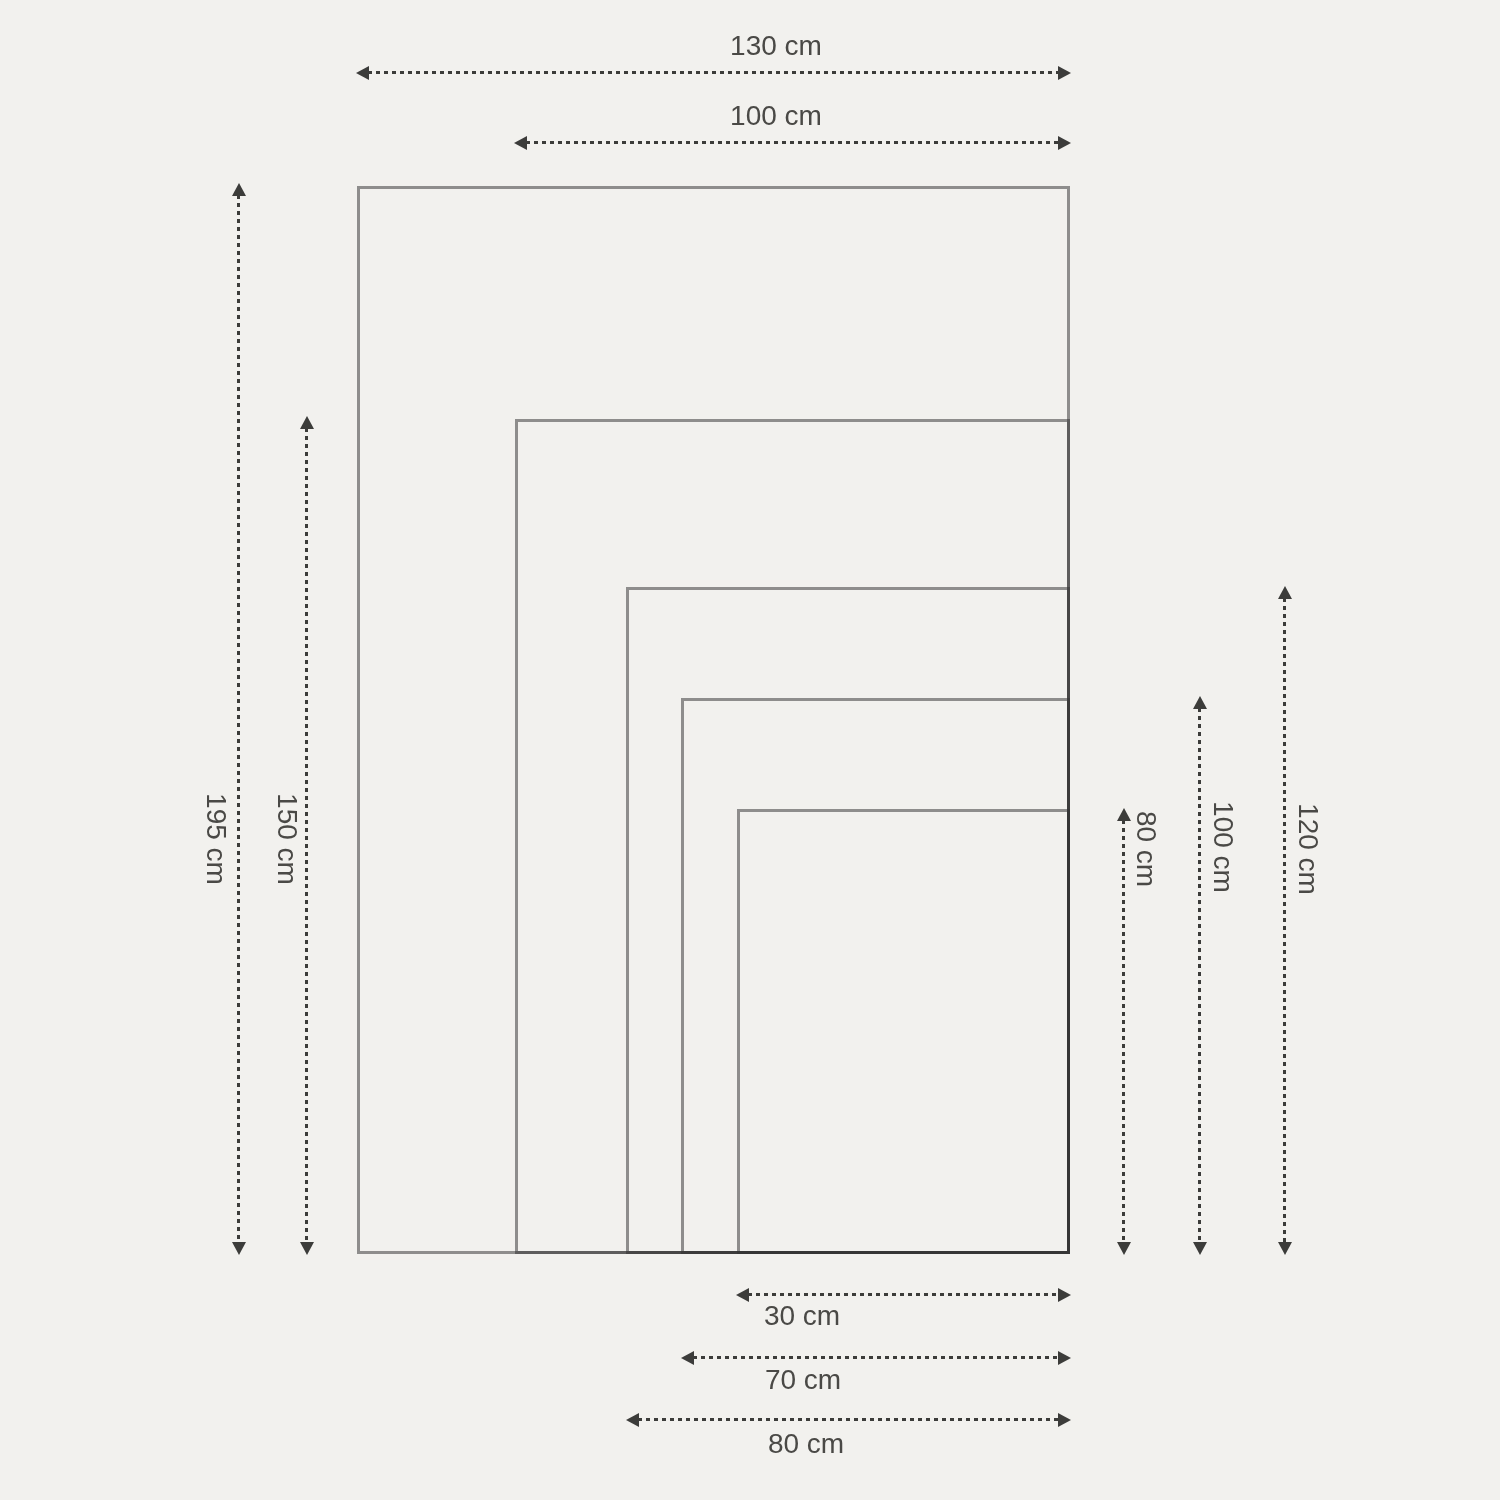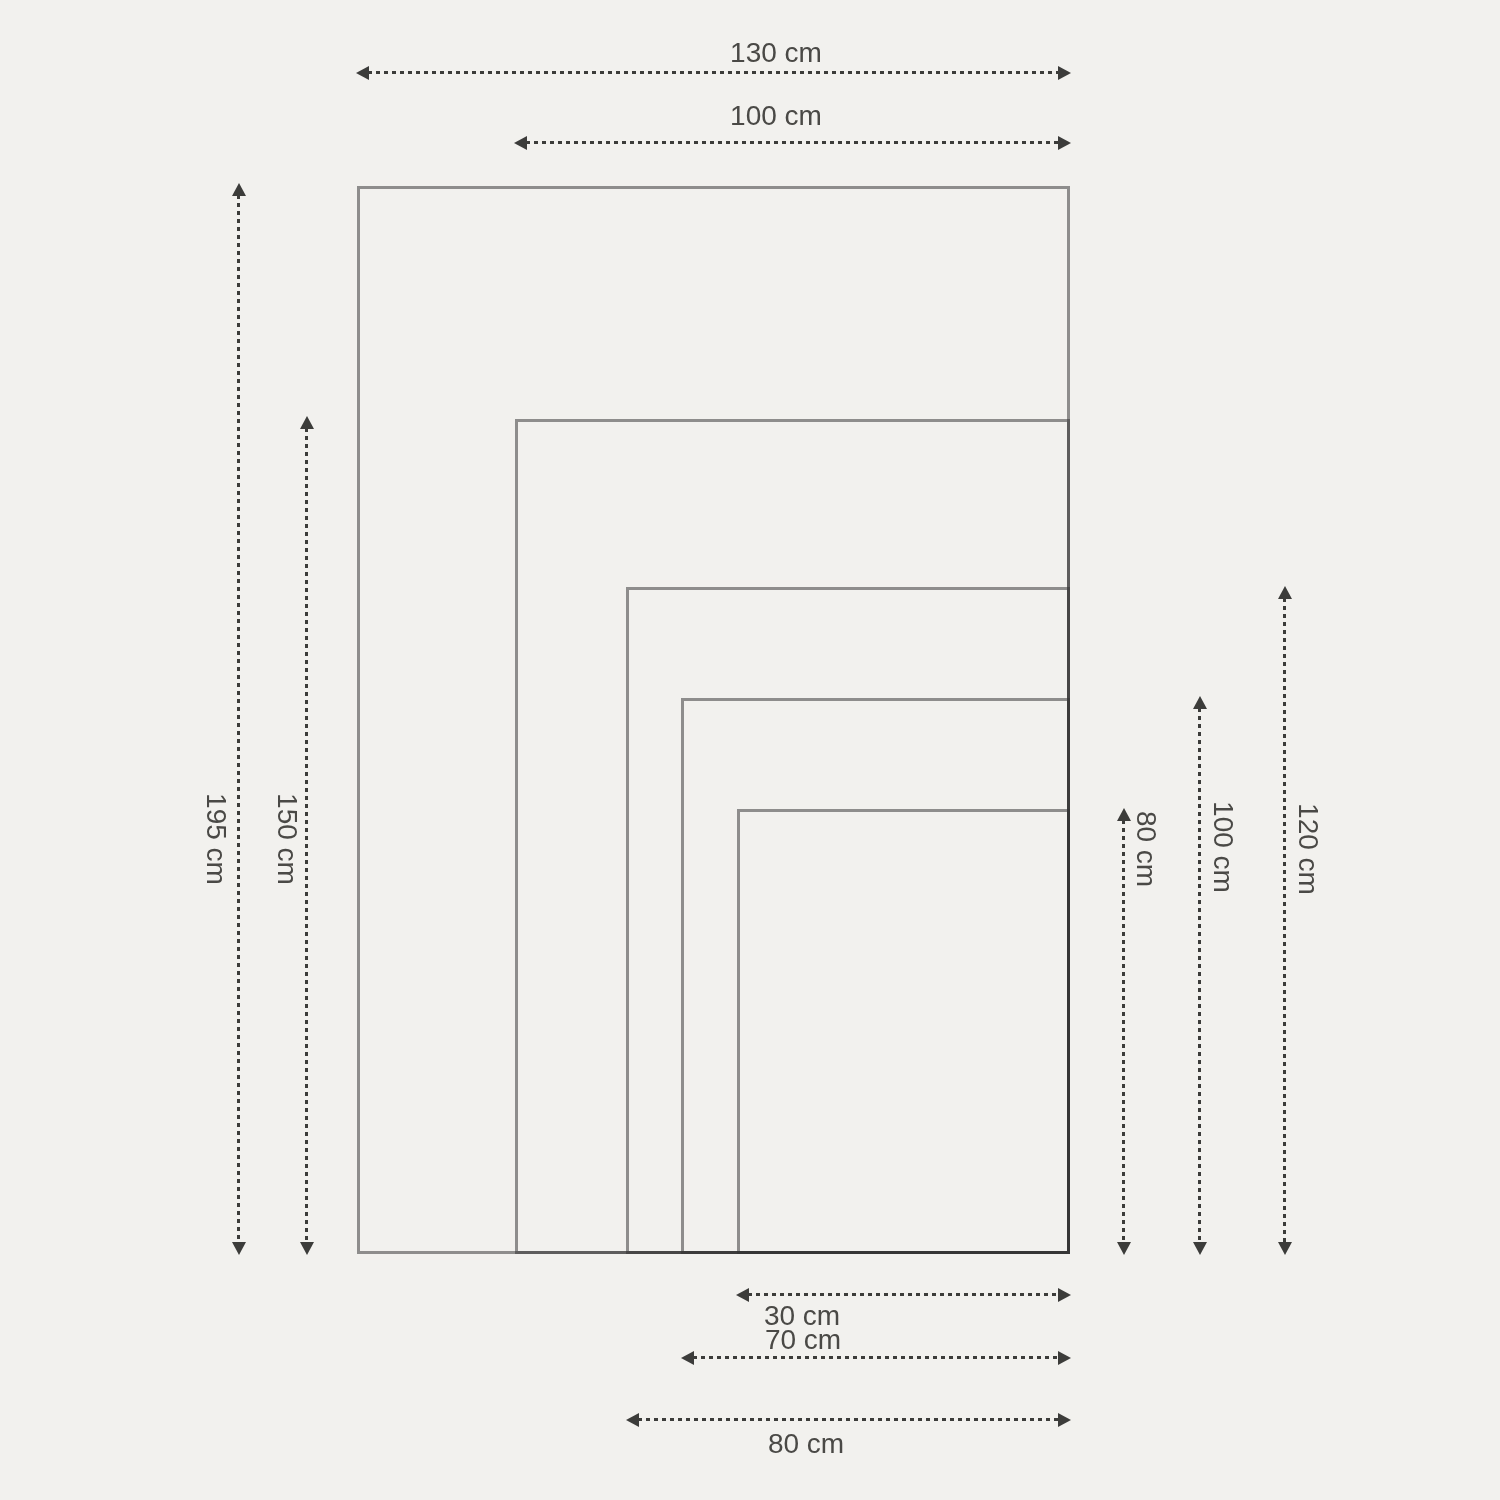--- a/index.html
+++ b/index.html
@@ -123,27 +123,27 @@
     <span class="line"></span>
     <span class="head head-up"></span>
     <span class="head head-down"></span>
   </div>
   <div class="dim dim-v" style="left:1283px; top:587px; height:667px">
     <span class="line"></span>
     <span class="head head-up"></span>
     <span class="head head-down"></span>
   </div>
 
-  <div class="lbl" style="left:776px; top:53px">130 cm</div>
+  <div class="lbl" style="left:776px; top:46px">130 cm</div>
   <div class="lbl" style="left:776px; top:116px">100 cm</div>
 
   <div class="lbl lbl-v" style="left:216px; top:839px">195 cm</div>
   <div class="lbl lbl-v" style="left:287px; top:839px">150 cm</div>
 
   <div class="lbl lbl-v" style="left:1146px; top:849px">80 cm</div>
   <div class="lbl lbl-v" style="left:1223px; top:847px">100 cm</div>
   <div class="lbl lbl-v" style="left:1308px; top:849px">120 cm</div>
 
   <div class="lbl" style="left:802px; top:1316px">30 cm</div>
-  <div class="lbl" style="left:803px; top:1340px">70 cm</div>
+  <div class="lbl" style="left:803px; top:1380px">70 cm</div>
   <div class="lbl" style="left:806px; top:1444px">80 cm</div>
 
 </div>
 
 </body></html>

